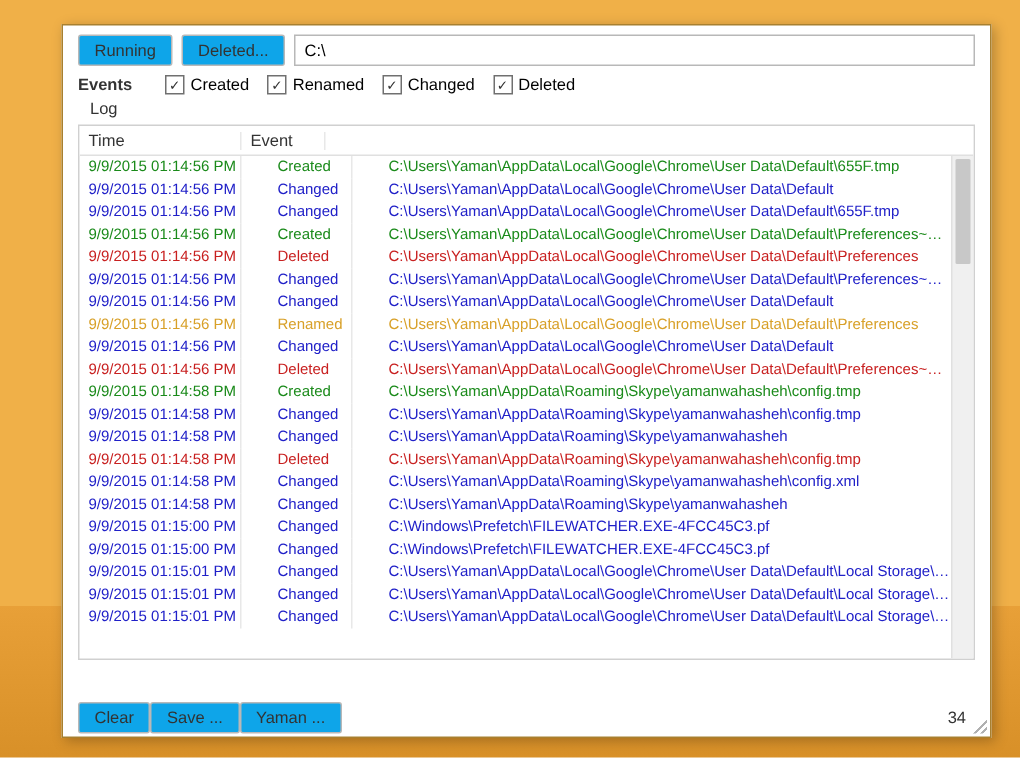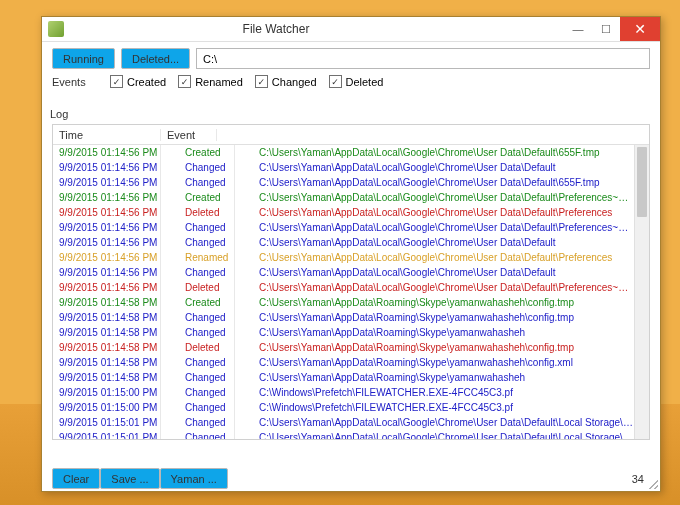--- a/index.html
+++ b/index.html
@@ -87,33 +87,33 @@
     display: flex;
     align-items: center;
     background: #fff;
   }
   .filterrow {
     padding: 2px 10px 2px 10px;
     display: flex;
     align-items: center;
     gap: 12px;
   }
-  .filterrow .label { width: 46px; color: #333; }
+  .filterrow .label { width: 46px; color: #333; font-weight: bold; }
   .chk { display: flex; align-items: center; gap: 4px; }
   .chk .box {
     width: 13px; height: 13px;
     border: 1px solid #707070;
     background: #fff;
     display: flex;
     align-items: center;
     justify-content: center;
     font-size: 9px;
     color: #333;
   }
-  .logrow { padding: 2px 10px 4px 8px; color: #333; margin-top: 16px; }
+  .logrow { padding: 2px 10px 4px 18px; color: #333; }
   .listwrap {
     flex: 1;
     margin: 0 10px 24px 10px;
     border: 1px solid #d0d0d0;
     display: flex;
     flex-direction: column;
     overflow: hidden;
     position: relative;
   }
   .listhead {
@@ -182,29 +182,20 @@
     right: 2px; bottom: 2px;
     width: 12px; height: 12px;
     background:
       linear-gradient(135deg, transparent 60%, #b0b0b0 60%, #b0b0b0 70%, transparent 70%, transparent 80%, #b0b0b0 80%, #b0b0b0 90%, transparent 90%);
   }
 </style>
 </head>
 <body>
 
 <div class="window">
-  <div class="titlebar">
-    <div class="icon"></div>
-    <div class="title">File Watcher</div>
-    <div class="winbtns">
-      <div class="winbtn">—</div>
-      <div class="winbtn">☐</div>
-      <div class="winbtn close">✕</div>
-    </div>
-  </div>
 
   <div class="toolbar">
     <div class="btn">Running</div>
     <div class="btn">Deleted...</div>
     <div class="textbox">C:\</div>
   </div>
 
   <div class="filterrow">
     <div class="label">Events</div>
     <div class="chk">

